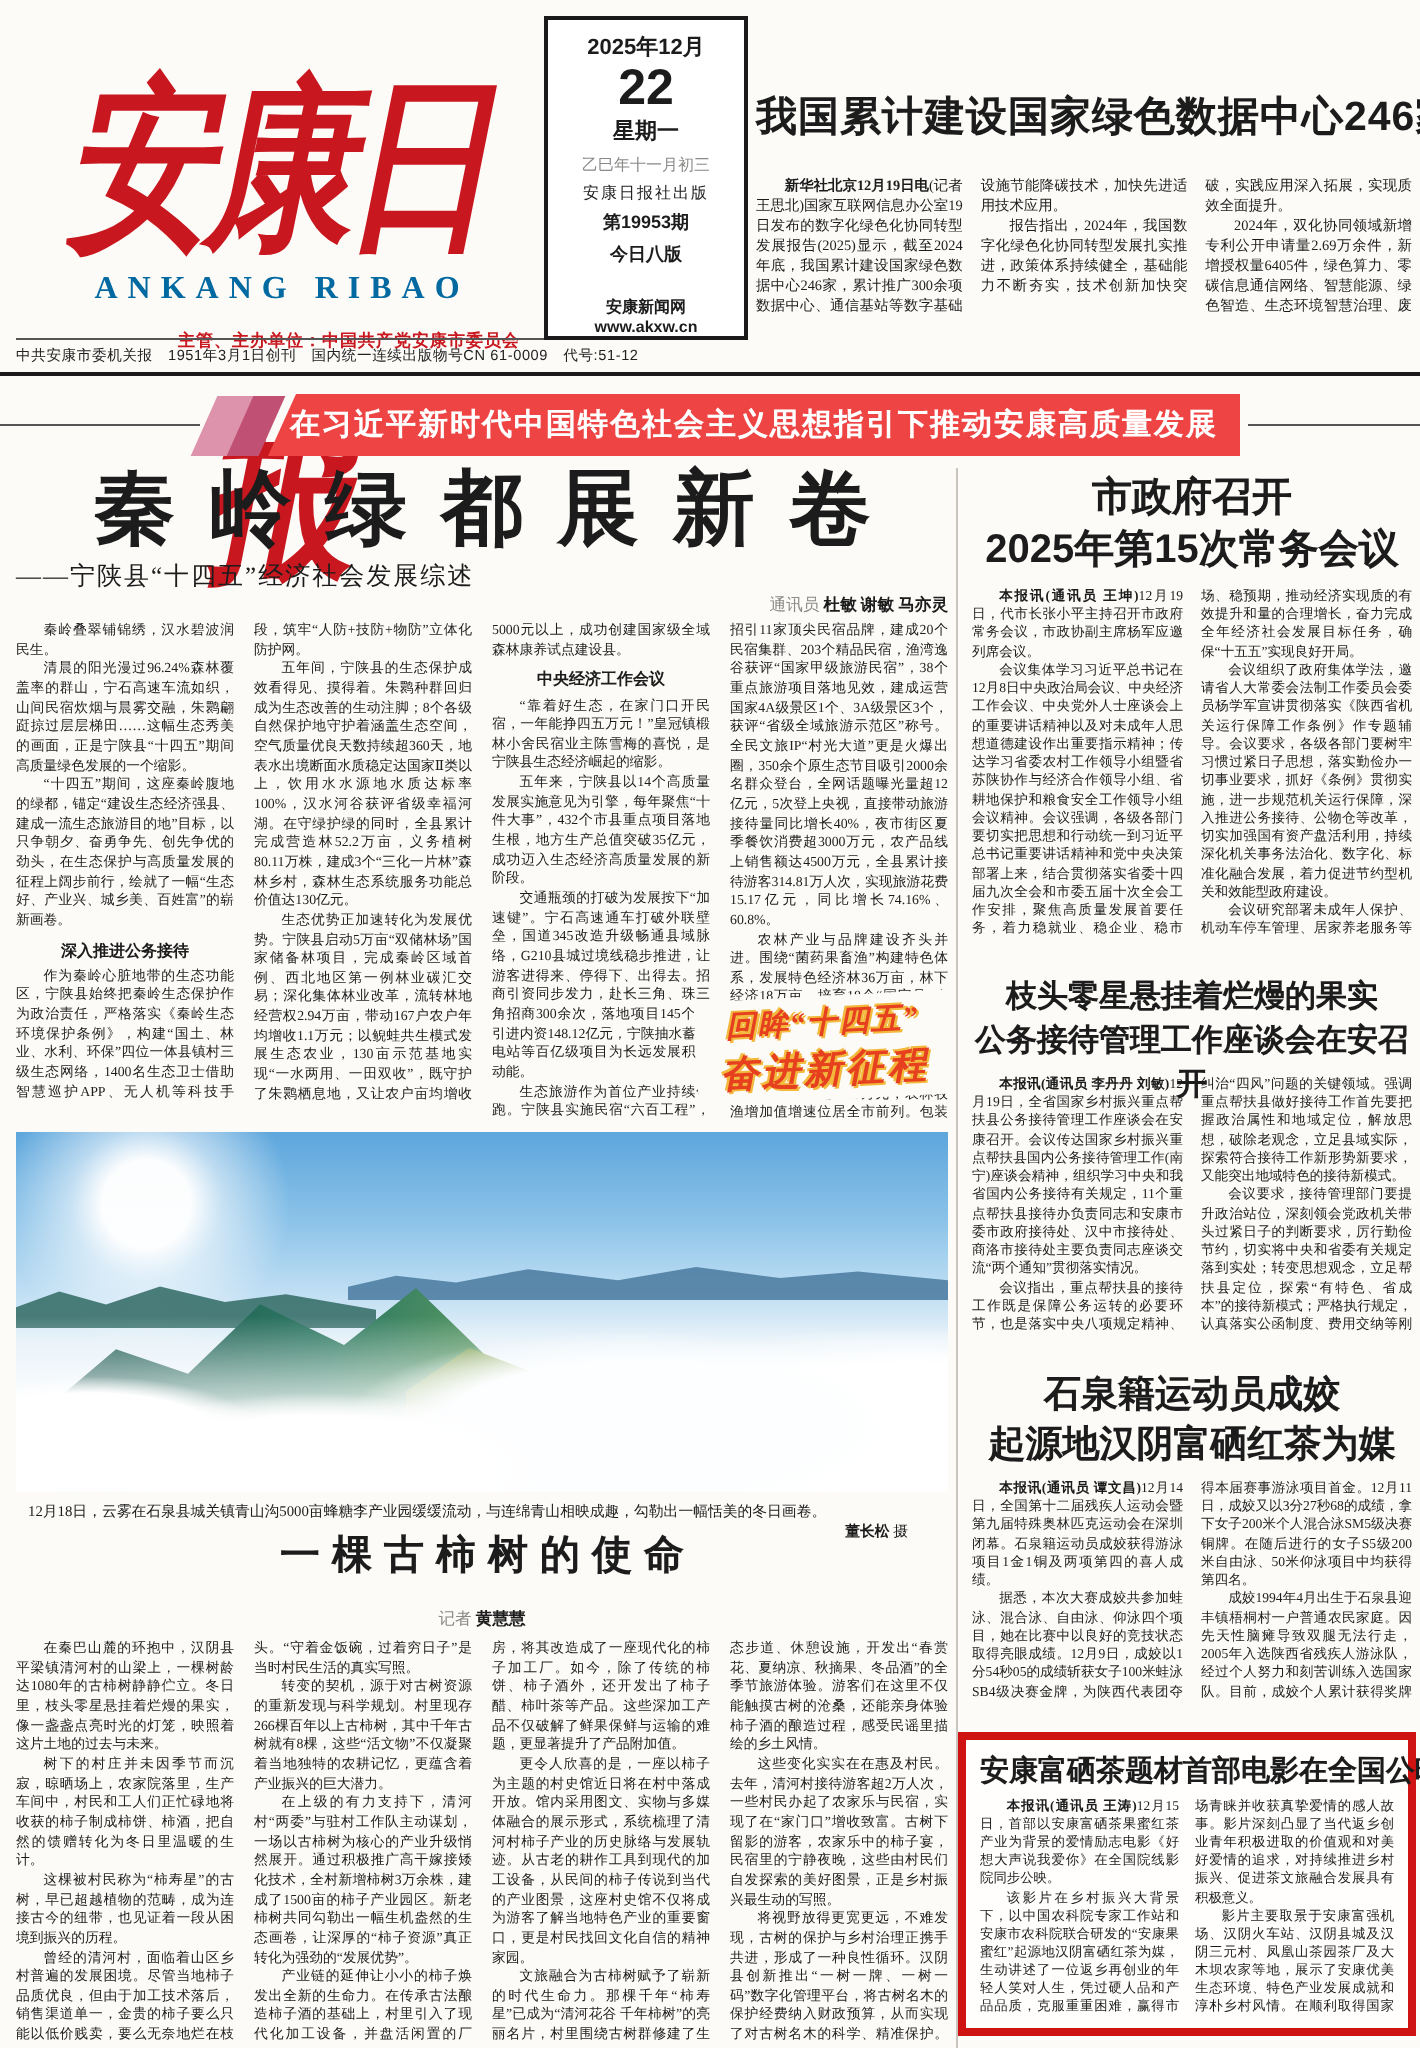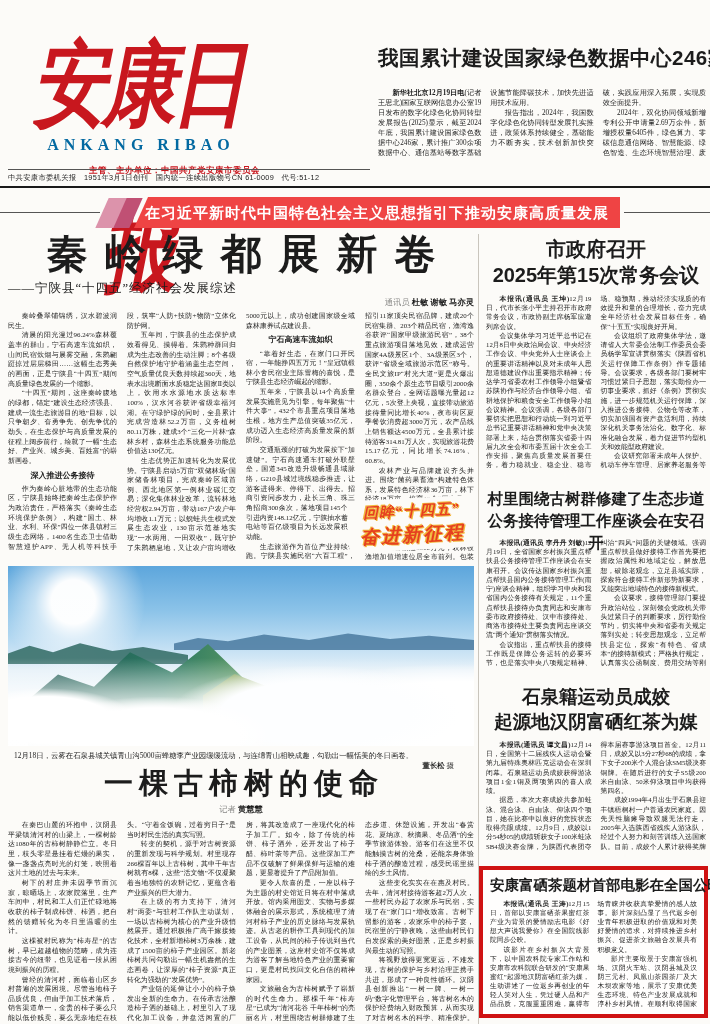--- a/index.html
+++ b/index.html
@@ -83,21 +83,21 @@
         radial-gradient(ellipse 120px 42px at 8% 70%, #fff 55%, rgba(255,255,255,0) 75%),
         radial-gradient(ellipse 150px 50px at 32% 88%, #fff 55%, rgba(255,255,255,0) 78%),
         radial-gradient(ellipse 190px 62px at 66% 62%, #fdfeff 50%, rgba(255,255,255,0) 76%),
         radial-gradient(ellipse 250px 72px at 96% 72%, #fff 55%, rgba(255,255,255,0) 80%),
         linear-gradient(to top, rgba(255,255,255,.98) 35%, rgba(255,255,255,0));}
   .photo-cap{left:14px;top:751px;width:452px;font-size:7.4px;line-height:1.35;}
   .photo-credit{left:14px;top:761px;width:440px;text-align:right;font-size:7.4px;}
   .credit-name{font-weight:bold;}
 
   
-  .tree-head{left:8px;top:764px;width:466px;text-align:center;font-weight:bold;font-size:29px;
+  .tree-head{left:8px;top:764px;width:466px;text-align:center;font-weight:bold;font-size:20px;
              letter-spacing:6px;text-indent:6px;font-family:Liberation Serif, serif;}
   .tree-byline{left:8px;top:804px;width:466px;text-align:center;font-size:8.3px;}
   .tree-body{left:8px;top:820px;width:466px;height:204px;overflow:hidden;
              column-count:4;column-gap:10px;font-size:6.9px;line-height:1.4;}
 
   
   .vrule{left:478px;top:234px;width:1px;height:790px;background:#c9c5bd;}
   .ra-head{left:486px;width:220px;text-align:center;font-weight:bold;}
   .raA-h{top:236px;font-size:20px;line-height:26px;}
   .raB-h{top:488px;font-size:15.5px;line-height:22px;}
@@ -121,20 +121,31 @@
 </head>
 <body>
 
 <div class="page">
 
   <div class="abs callig">安康日报</div>
   <div class="abs pinyin">ANKANG  RIBAO</div>
   <div class="abs org sans">主管、主办单位：中国共产党安康市委员会</div>
   <div class="abs infoline sans">中共安康市委机关报　1951年3月1日创刊　国内统一连续出版物号CN 61-0009　代号:51-12</div>
 
+  <div class="abs datebox sans">
+    <div class="db-ym">2025年12月</div>
+    <div class="db-day">22</div>
+    <div class="db-week">星期一</div>
+    <div class="db-lunar">乙巳年十一月初三</div>
+    <div class="db-pub">安康日报社出版</div>
+    <div class="db-issue">第19953期</div>
+    <div class="db-pages">今日八版</div>
+    <div class="db-site">安康新闻网</div>
+    <div class="db-url">www.akxw.cn</div>
+  </div>
 
   <div class="abs top-head sans">我国累计建设国家绿色数据中心246家</div>
   <div class="abs top-body body-cols">
       <p class="pt-p"><b>新华社北京12月19日电</b>(记者 王思北)国家互联网信息办公室19日发布的数字化绿色化协同转型发展报告(2025)显示，截至2024年底，我国累计建设国家绿色数据中心246家，累计推广300余项数据中心、通信基站等数字基础设施节能降碳技术，加快先进适用技术应用。</p>
       <p class="pt-p">报告指出，2024年，我国数字化绿色化协同转型发展扎实推进，政策体系持续健全，基础能力不断夯实，技术创新加快突破，实践应用深入拓展，实现质效全面提升。</p>
       <p class="pt-p">2024年，双化协同领域新增专利公开申请量2.69万余件，新增授权量6405件，绿色算力、零碳信息通信网络、智慧能源、绿色智造、生态环境智慧治理、废弃物智能回收利用等领域创新动能加速释放。截至2024年底，已发布和制定中的双化协同相关国家标准达170余项，覆盖数字产业绿色低碳发展、数字赋能传统行业转型升级、生态环境数字化治理、绿色智慧城市建设四类。</p>
     </div>
 
   <div class="abs rule-header"></div>
 
@@ -151,21 +162,21 @@
     <span class="byl-names">杜敏 谢敏 马亦灵</span>
   </div>
   <div class="abs main-body body-cols">
       <p class="pt-p">秦岭叠翠铺锦绣，汉水碧波润民生。</p>
       <p class="pt-p">清晨的阳光漫过96.24%森林覆盖率的群山，宁石高速车流如织，山间民宿炊烟与晨雾交融，朱鹮翩跹掠过层层梯田……这幅生态秀美的画面，正是宁陕县“十四五”期间高质量绿色发展的一个缩影。</p>
       <p class="pt-p">“十四五”期间，这座秦岭腹地的绿都，锚定“建设生态经济强县、建成一流生态旅游目的地”目标，以只争朝夕、奋勇争先、创先争优的劲头，在生态保护与高质量发展的征程上阔步前行，绘就了一幅“生态好、产业兴、城乡美、百姓富”的崭新画卷。</p>
       <h4 class="pt-h">深入推进公务接待</h4>
       <p class="pt-p">作为秦岭心脏地带的生态功能区，宁陕县始终把秦岭生态保护作为政治责任，严格落实《秦岭生态环境保护条例》，构建“国土、林业、水利、环保”四位一体县镇村三级生态网络，1400名生态卫士借助智慧巡护APP、无人机等科技手段，筑牢“人防+技防+物防”立体化防护网。</p>
       <p class="pt-p">五年间，宁陕县的生态保护成效看得见、摸得着。朱鹮种群回归成为生态改善的生动注脚；8个各级自然保护地守护着涵盖生态空间，空气质量优良天数持续超360天，地表水出境断面水质稳定达国家Ⅱ类以上，饮用水水源地水质达标率100%，汉水河谷获评省级幸福河湖。在守绿护绿的同时，全县累计完成营造林52.2万亩，义务植树80.11万株，建成3个“三化一片林”森林乡村，森林生态系统服务功能总价值达130亿元。</p>
       <p class="pt-p">生态优势正加速转化为发展优势。宁陕县启动5万亩“双储林场”国家储备林项目，完成秦岭区域首例、西北地区第一例林业碳汇交易；深化集体林业改革，流转林地经营权2.94万亩，带动167户农户年均增收1.1万元；以鲵蛙共生模式发展生态农业，130亩示范基地实现“一水两用、一田双收”，既守护了朱鹮栖息地，又让农户亩均增收5000元以上，成功创建国家级全域森林康养试点建设县。</p>
-      <h4 class="pt-h">宁石高速车流如织</h4>
+      <h4 class="pt-h">中央经济工作会议</h4>
       <p class="pt-p">“靠着好生态，在家门口开民宿，一年能挣四五万元！”皇冠镇椴林小舍民宿业主陈雪梅的喜悦，是宁陕县生态经济崛起的缩影。</p>
       <p class="pt-p">五年来，宁陕县以14个高质量发展实施意见为引擎，每年聚焦“十件大事”，432个市县重点项目落地生根，地方生产总值突破35亿元，成功迈入生态经济高质量发展的新阶段。</p>
       <p class="pt-p">交通瓶颈的打破为发展按下“加速键”。宁石高速通车打破外联壁垒，国道345改造升级畅通县域脉络，G210县城过境线稳步推进，让游客进得来、停得下、出得去。招商引资同步发力，赴长三角、珠三角招商300余次，落地项目145个，引进内资148.12亿元，宁陕抽水蓄能电站等百亿级项目为长远发展积蓄动能。</p>
       <p class="pt-p">生态旅游作为首位产业持续领跑。宁陕县实施民宿“六百工程”，招引11家顶尖民宿品牌，建成20个民宿集群、203个精品民宿，渔湾逸谷获评“国家甲级旅游民宿”，38个重点旅游项目落地见效，建成运营国家4A级景区1个、3A级景区3个，获评“省级全域旅游示范区”称号。全民文旅IP“村光大道”更是火爆出圈，350余个原生态节目吸引2000余名群众登台，全网话题曝光量超12亿元，5次登上央视，直接带动旅游接待量同比增长40%，夜市街区夏季餐饮消费超3000万元，农产品线上销售额达4500万元，全县累计接待游客314.81万人次，实现旅游花费15.17亿元，同比增长74.16%、60.8%。</p>
       <p class="pt-p">农林产业与品牌建设齐头并进。围绕“菌药果畜渔”构建特色体系，发展特色经济林36万亩，林下经济18万亩，培育18个“国字号”农产品品牌；创新“我在秦岭有块田”认养模式，认领稻田规模达到200亩，总认领金额突破100万元；北上广深等地的29家“宁陕山珍”专营店年销售额超8000万元，农林牧渔增加值增速位居全市前列。包装饮用水产业产值突破5000万元，形成“一业引领、多业协同”的发展格局。</p>
     </div>
   <div class="abs badge">
     <div class="badge-l1">回眸“十四五”</div>
     <div class="badge-l2">奋进新征程</div>
   </div>
@@ -209,21 +220,21 @@
     <div>2025年第15次常务会议</div>
   </div>
   <div class="abs ra-body raA-b body-cols">
       <p class="pt-p"><b>本报讯(通讯员 王坤)</b>12月19日，代市长张小平主持召开市政府常务会议，市政协副主席杨军应邀列席会议。</p>
       <p class="pt-p">会议集体学习习近平总书记在12月8日中央政治局会议、中央经济工作会议、中央党外人士座谈会上的重要讲话精神以及对未成年人思想道德建设作出重要指示精神；传达学习省委农村工作领导小组暨省苏陕协作与经济合作领导小组、省耕地保护和粮食安全工作领导小组会议精神。会议强调，各级各部门要切实把思想和行动统一到习近平总书记重要讲话精神和党中央决策部署上来，结合贯彻落实省委十四届九次全会和市委五届十次全会工作安排，聚焦高质量发展首要任务，着力稳就业、稳企业、稳市场、稳预期，推动经济实现质的有效提升和量的合理增长，奋力完成全年经济社会发展目标任务，确保“十五五”实现良好开局。</p>
       <p class="pt-p">会议组织了政府集体学法，邀请省人大常委会法制工作委员会委员杨学军宣讲贯彻落实《陕西省机关运行保障工作条例》作专题辅导。会议要求，各级各部门要树牢习惯过紧日子思想，落实勤俭办一切事业要求，抓好《条例》贯彻实施，进一步规范机关运行保障，深入推进公务接待、公物仓等改革，切实加强国有资产盘活利用，持续深化机关事务法治化、数字化、标准化融合发展，着力促进节约型机关和效能型政府建设。</p>
       <p class="pt-p">会议研究部署未成年人保护、机动车停车管理、居家养老服务等工作，强调要持续加强未成年人思想道德建设，健全学校家庭社会协同育人机制，扎实开展打击侵害未成年人犯罪专项行动，为未成年人健康成长营造良好环境。要聚焦解决停车供需矛盾，深入挖掘城镇公共空间潜力，科学合理配置停车资源，严格规范经营管理和停车秩序，更好满足群众合理停车需求。要积极应对人口老龄化，坚持以居家老年人服务需求为导向，充分发挥政府、市场、社会、家庭等多元主体的积极性，不断优化资源配置，配套完善服务供给体系，促进养老服务高质量发展。会议还研究了其他事项。</p>
     </div>
 
   <div class="abs ra-head raB-h sans">
-    <div>村里围绕古树群修建了生态步道</div>
+    <div>枝头零星悬挂着烂熳的果实</div>
     <div>公务接待管理工作座谈会在安召开</div>
   </div>
   <div class="abs ra-body raB-b body-cols">
       <p class="pt-p"><b>本报讯(通讯员 李丹丹 刘敏)</b>12月19日，全省国家乡村振兴重点帮扶县公务接待管理工作座谈会在安康召开。会议传达国家乡村振兴重点帮扶县国内公务接待管理工作(南宁)座谈会精神，组织学习中央和我省国内公务接待有关规定，11个重点帮扶县接待办负责同志和安康市委市政府接待处、汉中市接待处、商洛市接待处主要负责同志座谈交流“两个通知”贯彻落实情况。</p>
       <p class="pt-p">会议指出，重点帮扶县的接待工作既是保障公务运转的必要环节，也是落实中央八项规定精神、纠治“四风”问题的关键领域。强调重点帮扶县做好接待工作首先要把握政治属性和地域定位，解放思想，破除老观念，立足县域实际，探索符合接待工作新形势新要求，又能突出地域特色的接待新模式。</p>
       <p class="pt-p">会议要求，接待管理部门要提升政治站位，深刻领会党政机关带头过紧日子的判断要求，厉行勤俭节约，切实将中央和省委有关规定落到实处；转变思想观念，立足帮扶县定位，探索“有特色、省成本”的接待新模式；严格执行规定，认真落实公函制度、费用交纳等刚性要求，杜绝超标准、搞变通的行为；完善制度措施，细化落实接待标准、经费管理等实操细则，形成闭环管理。</p>
     </div>
 
   <div class="abs ra-head raC-h sans">
     <div>石泉籍运动员成姣</div>

